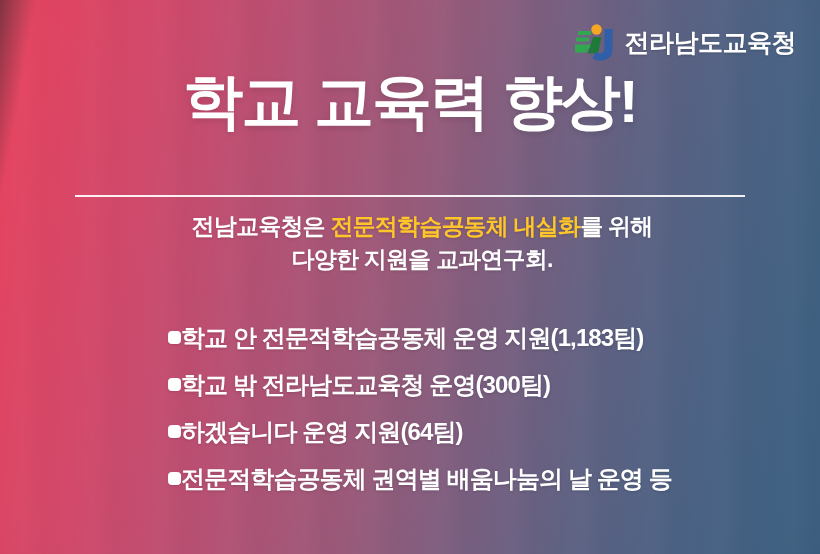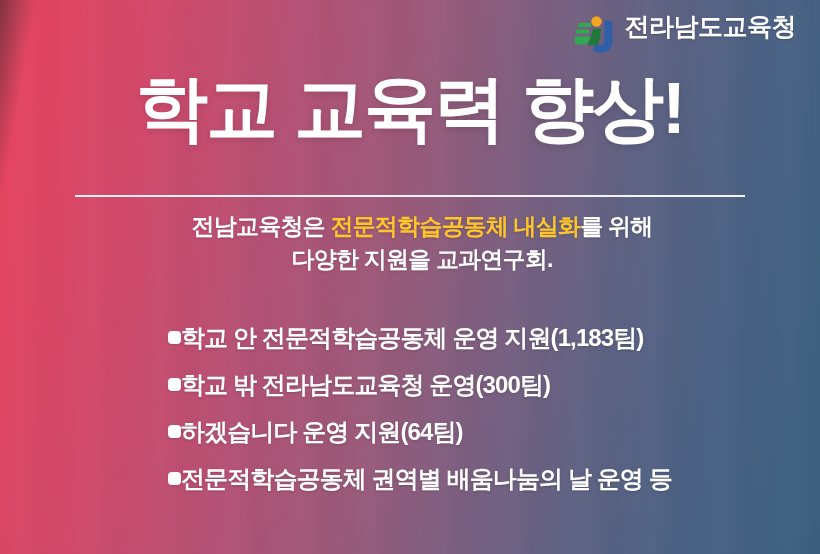--- a/index.html
+++ b/index.html
@@ -51,23 +51,24 @@
     inset: 0;
     pointer-events: none;
     background: radial-gradient(ellipse 120% 110% at 50% 50%,
                 rgba(0,0,0,0) 55%, rgba(0,0,0,0.07) 100%);
   }
 
   .layer { position: absolute; }
 
   
   #logo-row {
-    top: 14px;
+    top: 22px;
     right: 24px;
     display: flex;
+    align-items: center;
     gap: 9px;
   }
   #logo-mark {
     width: 42px;
     height: 40px;
     display: block;
     flex: 0 0 auto;
   }
   #logo-text {
     color: #ffffff;
@@ -79,21 +80,21 @@
     text-shadow: 0 1px 2px rgba(0,0,0,0.18);
   }
 
   
   #headline {
     top: 70px;
     left: 0;
     width: 820px;
     text-align: center;
     color: #ffffff;
-    font-size: 72px;
+    font-size: 60px;
     font-weight: bold;
     letter-spacing: -2px;
     line-height: 1.08;
     white-space: nowrap;
     text-shadow: 0 2px 6px rgba(0,0,0,0.13);
   }
 
   
   #divider {
     top: 195px;

